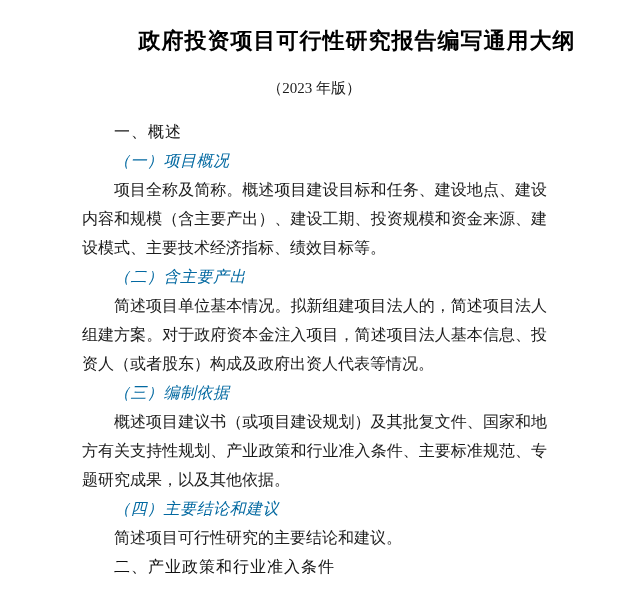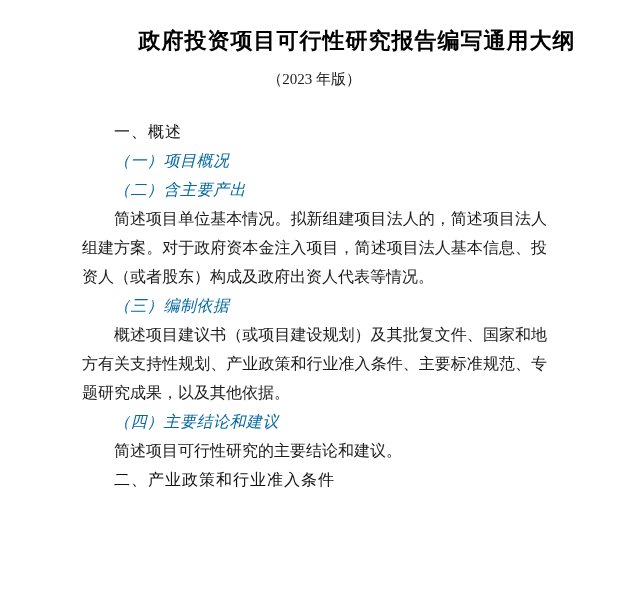--- a/index.html
+++ b/index.html
@@ -26,21 +26,21 @@
     font-size: 22px;
     line-height: 30px;
     font-weight: bold;
     letter-spacing: 1px;
     color: #000000;
     font-family: "Liberation Serif", "DejaVu Serif", serif;
     padding-left: 43px;
   }
   .doc-subtitle {
     position: absolute;
-    top: 68px;
+    top: 77px;
     left: 0;
     width: 628px;
     text-align: center;
     font-size: 15px;
     line-height: 22px;
     color: #1b1b1b;
   }
   .content {
     position: absolute;
     left: 82px;
@@ -73,20 +73,21 @@
 </style>
 </head>
 <body>
 
 <div class="page">
   <h1 class="doc-title">政府投资项目可行性研究报告编写通用大纲</h1>
   <div class="doc-subtitle">（2023 年版）</div>
   <div class="content" id="doc-content">
       <div class="blk blk-h1">一、概述</div>
       <div class="blk blk-h2">（一）项目概况</div>
+      <div class="blk blk-p">项目全称及简称。概述项目建设目标和任务、建设地点、建设内容和规模（含主要产出）、建设工期、投资规模和资金来源、建设模式、主要技术经济指标、绩效目标等。</div>
       <div class="blk blk-h2">（二）含主要产出</div>
       <div class="blk blk-p">简述项目单位基本情况。拟新组建项目法人的，简述项目法人组建方案。对于政府资本金注入项目，简述项目法人基本信息、投资人（或者股东）构成及政府出资人代表等情况。</div>
       <div class="blk blk-h2">（三）编制依据</div>
       <div class="blk blk-p">概述项目建议书（或项目建设规划）及其批复文件、国家和地方有关支持性规划、产业政策和行业准入条件、主要标准规范、专题研究成果，以及其他依据。</div>
       <div class="blk blk-h2">（四）主要结论和建议</div>
       <div class="blk blk-p">简述项目可行性研究的主要结论和建议。</div>
       <div class="blk blk-h1">二、产业政策和行业准入条件</div>
     </div>
 </div>
 

